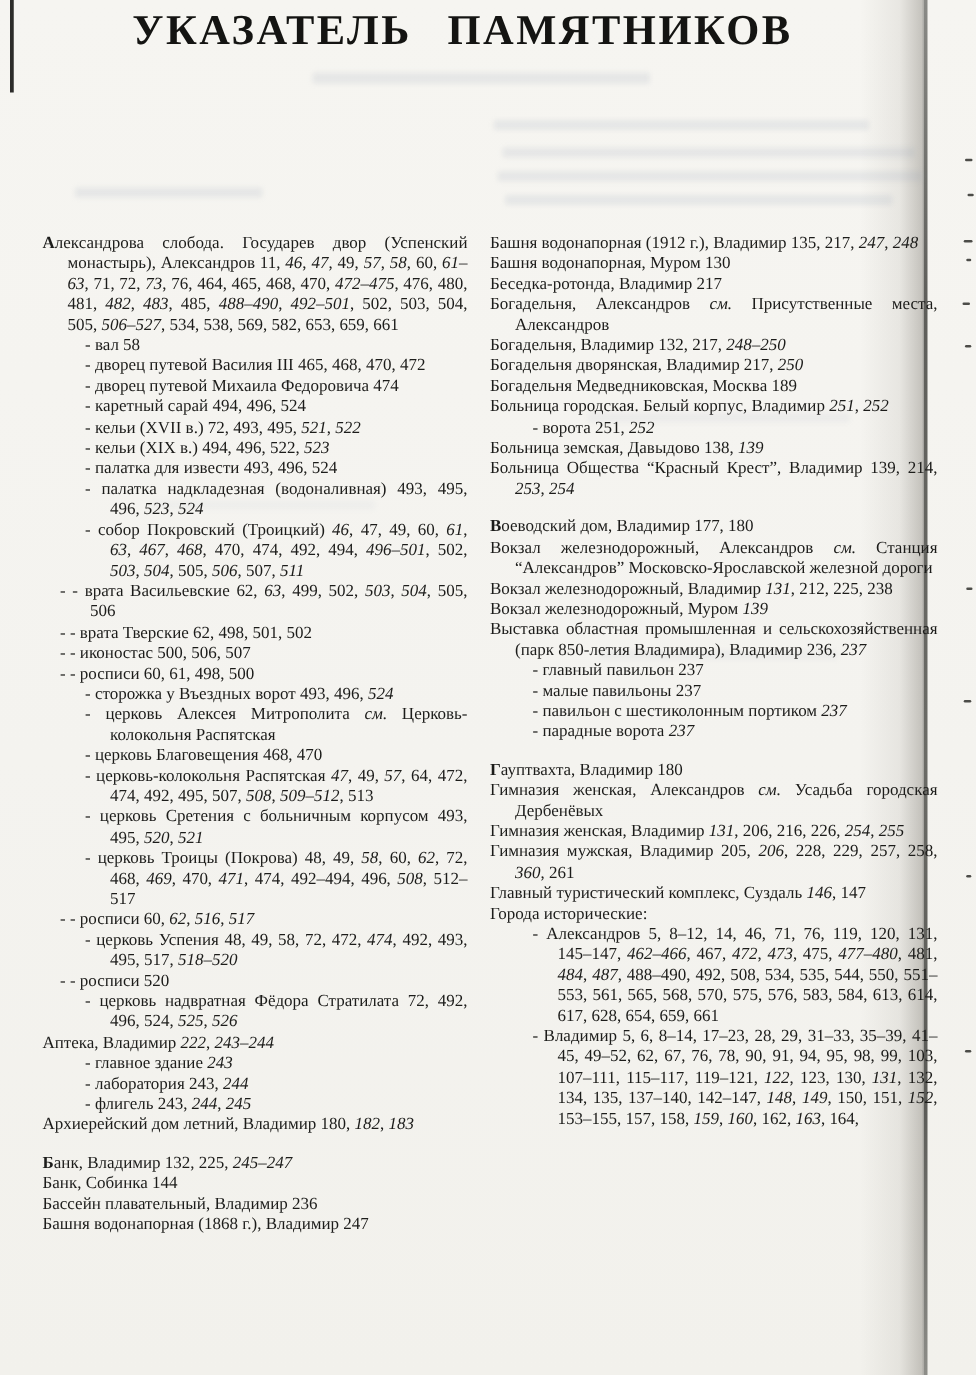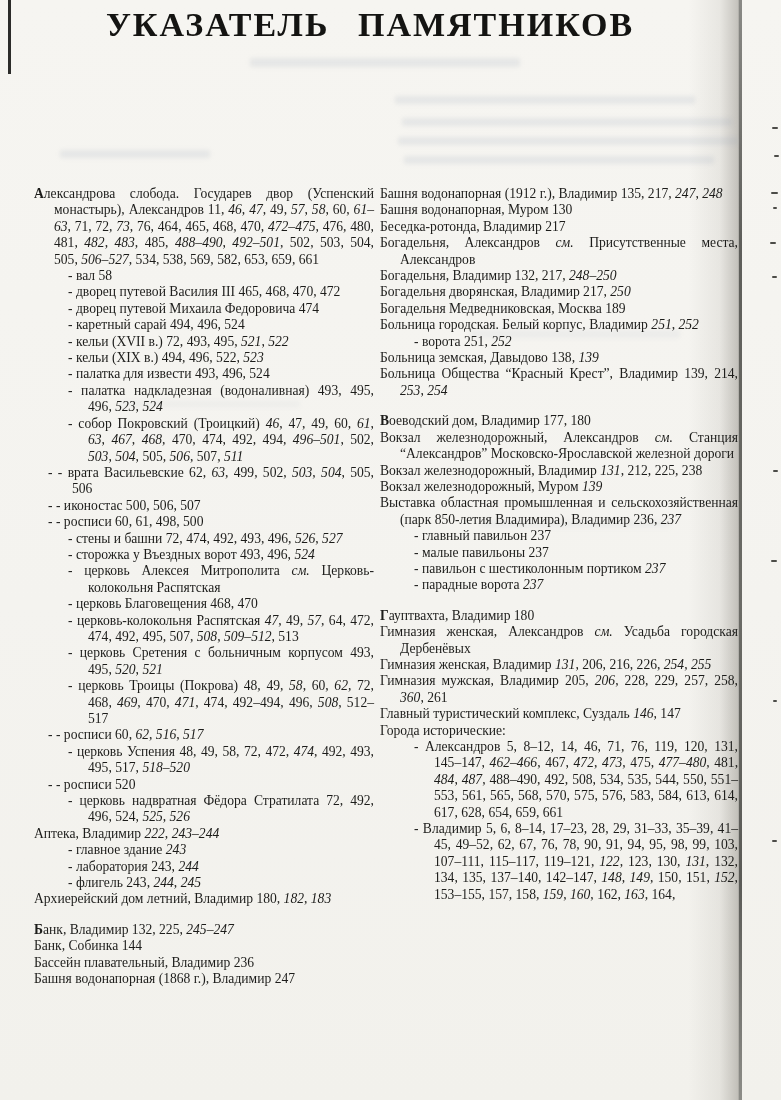--- a/index.html
+++ b/index.html
@@ -42,21 +42,21 @@
   h1.title {
     position: absolute; top: 6px; left: 20px; width: 700px;
     margin: 0; text-align: center;
     font-size: 34px; font-weight: bold;
     letter-spacing: 2px; word-spacing: 18px;
     color: #141412;
   }
   
   .columns {
     position: absolute; top: 186px; left: 34px;
-    display: flex; gap: 6px;
+    display: flex; gap: 18px;
   }
   .col { box-sizing: border-box; }
   .col.left  { width: 340px; }
   .col.right { width: 358px; }
   p.entry {
     margin: 0;
     font-size: 13.6px;
     line-height: 16.4px;
     text-align: justify;
     color: #1c1c1a;
@@ -105,23 +105,23 @@
       <p class="entry lvl1"><span>- вал 58</span></p>
       <p class="entry lvl1"><span>- дворец путевой Василия III 465, 468, 470, 472</span></p>
       <p class="entry lvl1"><span>- дворец путевой Михаила Федоровича 474</span></p>
       <p class="entry lvl1"><span>- каретный сарай 494, 496, 524</span></p>
       <p class="entry lvl1"><span>- кельи (XVII в.) 72, 493, 495, </span><i>521</i><span>, </span><i>522</i></p>
       <p class="entry lvl1"><span>- кельи (XIX в.) 494, 496, 522, </span><i>523</i></p>
       <p class="entry lvl1"><span>- палатка для извести 493, 496, 524</span></p>
       <p class="entry lvl1"><span>- палатка надкладезная (водоналивная) 493, 495, 496, </span><i>523</i><span>, </span><i>524</i></p>
       <p class="entry lvl1"><span>- собор Покровский (Троицкий) </span><i>46</i><span>, 47, 49, 60, </span><i>61</i><span>, </span><i>63</i><span>, </span><i>467</i><span>, </span><i>468</i><span>, 470, 474, 492, 494, </span><i>496–501</i><span>, 502, </span><i>503</i><span>, </span><i>504</i><span>, 505, </span><i>506</i><span>, 507, </span><i>511</i></p>
       <p class="entry lvl2"><span>- - врата Васильевские 62, </span><i>63</i><span>, 499, 502, </span><i>503</i><span>, </span><i>504</i><span>, 505, 506</span></p>
+      <p class="entry lvl2"><span>- - врата Тверские 62, 498, 501, 502</span></p>
       <p class="entry lvl2"><span>- - иконостас 500, 506, 507</span></p>
       <p class="entry lvl2"><span>- - росписи 60, 61, 498, 500</span></p>
-      <p class="entry lvl1"><span>- стены и башни 72, 474, 492, 493, 496, </span><i>526</i><span>, </span><i>527</i></p>
       <p class="entry lvl1"><span>- сторожка у Въездных ворот 493, 496, </span><i>524</i></p>
       <p class="entry lvl1"><span>- церковь Алексея Митрополита </span><i>см.</i><span> Церковь-колокольня Распятская</span></p>
       <p class="entry lvl1"><span>- церковь Благовещения 468, 470</span></p>
       <p class="entry lvl1"><span>- церковь-колокольня Распятская </span><i>47</i><span>, 49, </span><i>57</i><span>, 64, 472, 474, 492, 495, 507, </span><i>508</i><span>, </span><i>509–512</i><span>, 513</span></p>
       <p class="entry lvl1"><span>- церковь Сретения с больничным корпусом 493, 495, </span><i>520</i><span>, </span><i>521</i></p>
       <p class="entry lvl1"><span>- церковь Троицы (Покрова) 48, 49, </span><i>58</i><span>, 60, </span><i>62</i><span>, 72, 468, </span><i>469</i><span>, 470, </span><i>471</i><span>, 474, 492–494, 496, </span><i>508</i><span>, 512–517</span></p>
       <p class="entry lvl2"><span>- - росписи 60, </span><i>62</i><span>, </span><i>516</i><span>, </span><i>517</i></p>
       <p class="entry lvl1"><span>- церковь Успения 48, 49, 58, 72, 472, </span><i>474</i><span>, 492, 493, 495, 517, </span><i>518–520</i></p>
       <p class="entry lvl2"><span>- - росписи 520</span></p>
       <p class="entry lvl1"><span>- церковь надвратная Фёдора Стратилата 72, 492, 496, 524, </span><i>525</i><span>, </span><i>526</i></p>

